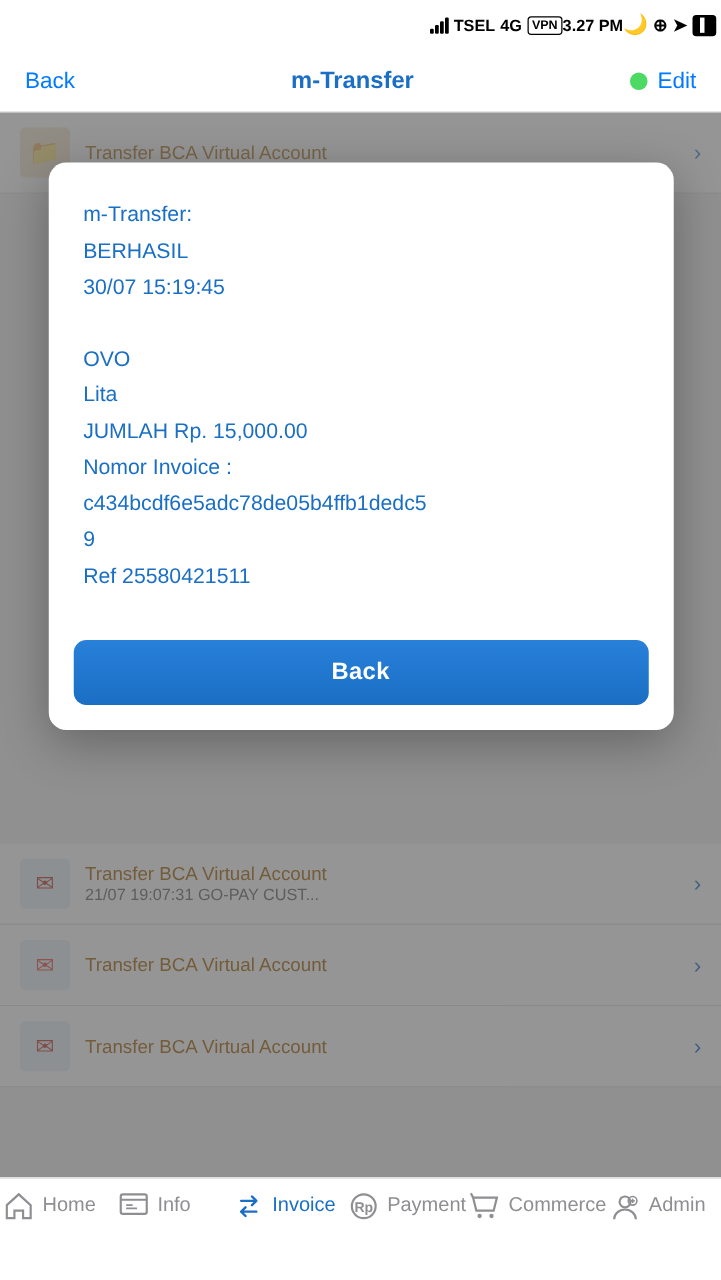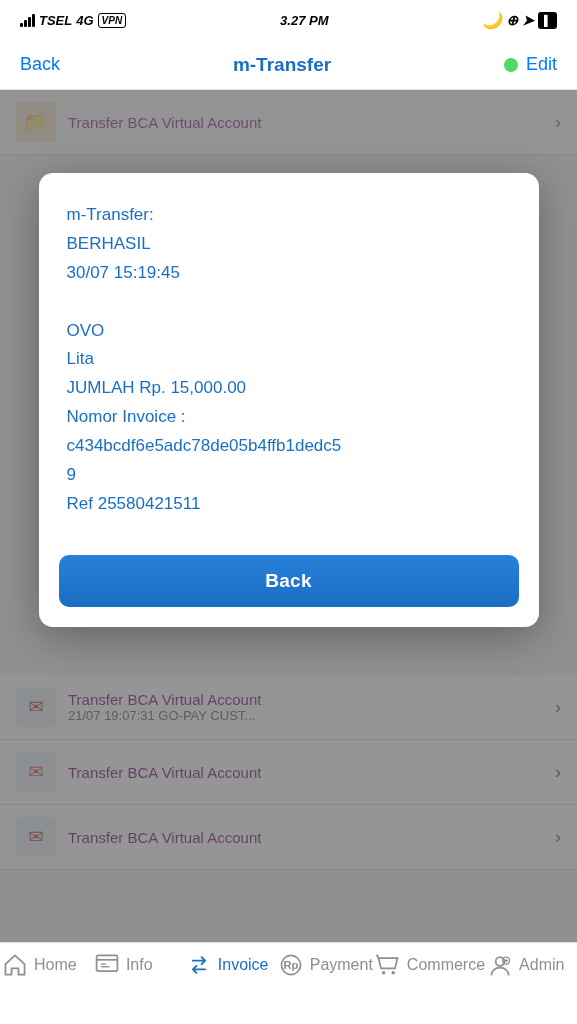--- a/index.html
+++ b/index.html
@@ -12,25 +12,24 @@
       overflow: hidden;
       position: relative;
     }
 
     
     .status-bar {
       background: #fff;
       height: 40px;
       display: flex;
       align-items: center;
-      justify-content: space-between;
-      padding: 0 20px;
+      justify-content: flex-end;
+      padding: 0 4px;
       font-size: 13px;
       font-weight: 600;
-      font-style: italic;
     }
     .status-left { display: flex; align-items: center; gap: 4px; }
     .status-center { font-weight: 600; }
     .status-right { display: flex; align-items: center; gap: 4px; }
     .signal-bars { display: flex; align-items: flex-end; gap: 1px; }
     .signal-bar { background: #000; width: 3px; border-radius: 1px; }
 
     
     .nav-bar {
       background: #fff;
@@ -104,21 +103,21 @@
       background: #e8f0f8;
       color: #c0392b;
       font-size: 20px;
     }
     .bg-icon-folder {
       background: #f5e6c8;
       color: #e67e22;
       font-size: 20px;
     }
     .bg-text { flex: 1; }
-    .bg-text-title { color: #701a75; font-size: 15px; font-weight: 500; }
+    .bg-text-title { color: #a16207; font-size: 15px; font-weight: 500; }
     .bg-text-sub { color: #666; font-size: 13px; }
     .bg-chevron { color: #1a6fc4; font-size: 18px; }
 
     
     .modal-overlay {
       position: absolute;
       top: 90px;
       left: 0;
       right: 0;
       bottom: 82px;
@@ -128,21 +127,20 @@
       justify-content: center;
       padding-top: 40px;
     }
 
     .modal {
       background: #fff;
       border-radius: 14px;
       width: 500px;
       overflow: hidden;
       box-shadow: 0 10px 40px rgba(0,0,0,0.3);
-      margin-top: 43px;
     }
 
     .modal-content {
       padding: 28px 28px 20px 28px;
     }
 
     .modal-text {
       color: #1a6fc4;
       font-size: 17px;
       line-height: 1.7;

